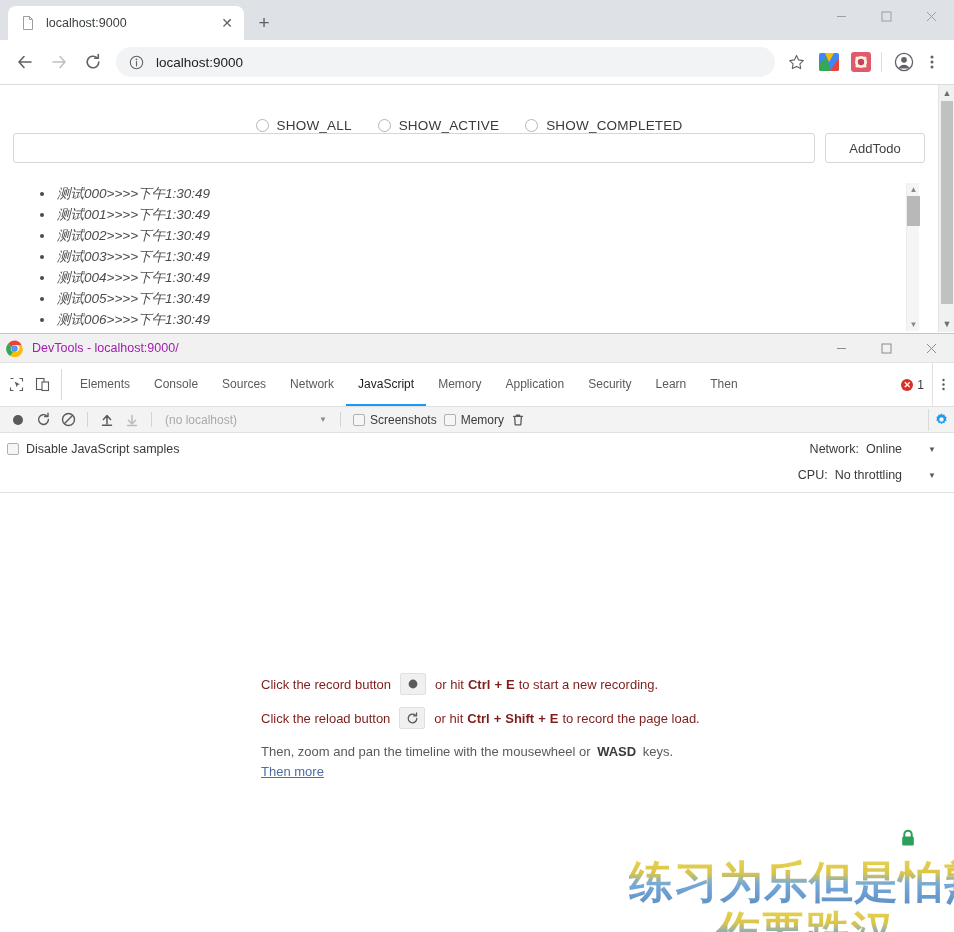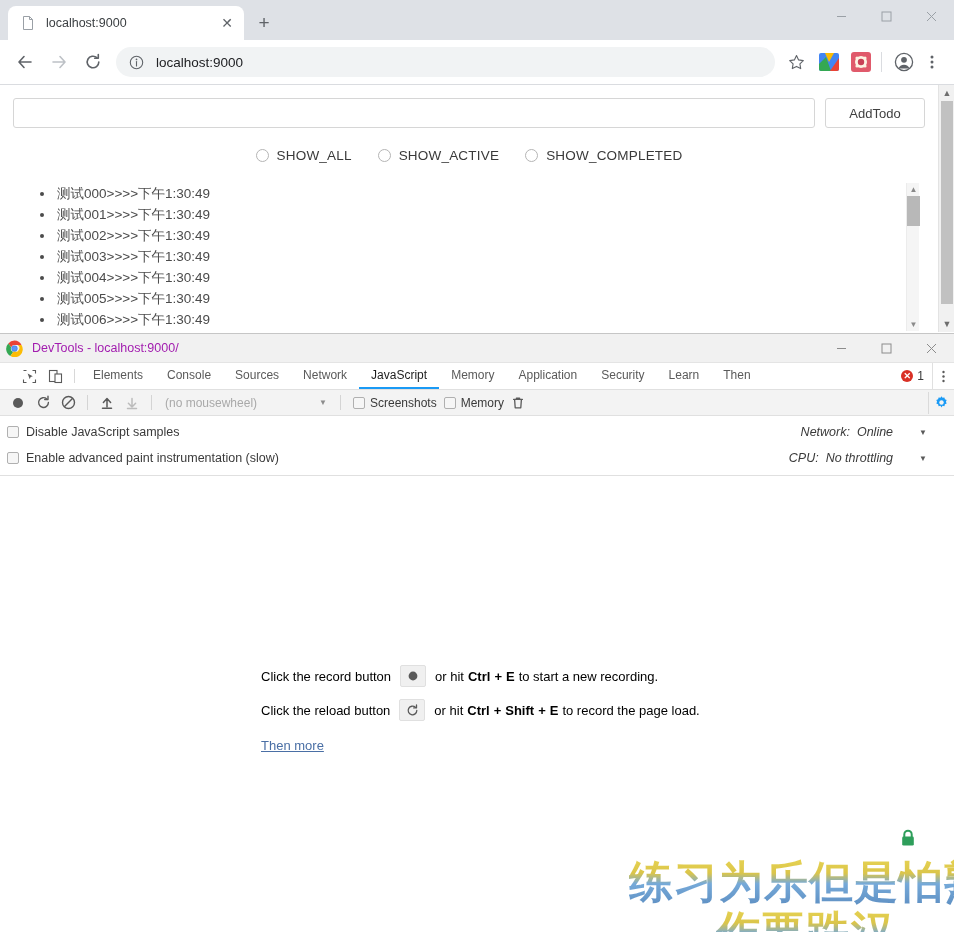--- a/index.html
+++ b/index.html
@@ -198,20 +198,21 @@
   .filter-label {
     font-size: 13.5px;
     color: #3a3a3a;
     letter-spacing: .2px;
   }
   #todo-list-wrapper {
     position: relative;
     margin-top: 20px;
     height: 148px;
     overflow: hidden;
+    font-style: italic;
   }
   #todo-list {
     list-style: disc;
     margin: 0;
     padding-left: 42px;
   }
   #todo-list li {
     font-size: 13.5px;
     color: #4b4b4b;
     line-height: 21px;
@@ -283,25 +284,25 @@
     font-size: 12.5px;
     color: #a21caf;
   }
   #devtools-window-controls {
     margin-left: auto;
     display: flex;
   }
   #devtools-window-controls .win-ctl { height: 29px; color: #8c8c8c; }
 
   #devtools-tabbar {
-    height: 27px;
+    height: 44px;
     background: #ffffff;
     display: flex; align-items: stretch;
     border-bottom: 1px solid #e0e0e0;
-    padding-left: 16px;
+    padding-left: 3px;
   }
   .dt-tool-icon {
     width: 26px;
     display: flex; align-items: center; justify-content: center;
     color: #5a5a5a;
     cursor: pointer;
   }
   .dt-sep {
     width: 1px; margin: 6px 6px;
     background: #d8d8d8;
@@ -391,57 +392,57 @@
   #gear-icon {
     width: 26px; height: 22px;
     display: flex; align-items: center; justify-content: center;
     border-left: 1px solid #dadada;
     cursor: pointer;
   }
 
   #perf-settings {
     background: #ffffff;
     border-bottom: 1px solid #e0e0e0;
-    padding: 6px 27px 7px 7px;
+    padding: 6px 18px 7px 7px;
   }
   .settings-row {
     display: flex; align-items: center;
     height: 20px;
     margin-bottom: 6px;
   }
   .settings-row:last-child { margin-bottom: 0; }
   .setting-check {
     display: flex; align-items: center; gap: 7px;
     font-size: 12.5px; color: #3a3a3a;
     cursor: pointer;
   }
   .setting-right {
     margin-left: auto;
     display: flex; align-items: center;
     gap: 7px;
-    font-size: 12.5px; color: #3a3a3a; font-style: italic;
+    font-size: 12.5px; color: #3a3a3a;
   }
   .throttle-label { color: #3a3a3a; }
   .throttle-select {
     display: flex; align-items: center; gap: 26px;
     cursor: pointer;
   }
   .throttle-select .caret { font-size: 8px; color: #5a5a5a; }
 
   #perf-landing {
     position: relative;
     height: 468px;
     background: #ffffff;
     display: flex; flex-direction: column;
     align-items: center; justify-content: center;
   }
   #landing-inner { width: 432px; }
   .landing-line {
     display: flex; align-items: center;
-    font-size: 13px; color: #000000;
+    font-size: 13px; color: #7f1d1d;
     margin-bottom: 12px;
     white-space: nowrap;
   }
   .inline-btn {
     width: 26px; height: 22px;
     margin: 0 9px;
     background: #f0f0f0;
     border: 1px solid #e0e0e0;
     border-radius: 2px;
     display: flex; align-items: center; justify-content: center;
@@ -601,38 +602,38 @@
         <circle cx="8" cy="3" r="1.5" fill="currentColor"></circle>
         <circle cx="8" cy="8" r="1.5" fill="currentColor"></circle>
         <circle cx="8" cy="13" r="1.5" fill="currentColor"></circle>
       </svg>
     </div>
   </div>
 
   <div id="page-viewport">
     <div id="page-content">
 
-      <div id="todo-input-row">
-        <input id="todo-input" type="text" placeholder="" style="">
-        <button id="add-todo-button">AddTodo</button>
-      </div>
-
       <div id="filter-row">
         <label class="filter-option">
           <span class="radio-dot"></span>
           <span class="filter-label">SHOW_ALL</span>
         </label>
         <label class="filter-option">
           <span class="radio-dot"></span>
           <span class="filter-label">SHOW_ACTIVE</span>
         </label>
         <label class="filter-option">
           <span class="radio-dot"></span>
           <span class="filter-label">SHOW_COMPLETED</span>
         </label>
+      </div>
+
+      <div id="todo-input-row">
+        <input id="todo-input" type="text" placeholder="" style="">
+        <button id="add-todo-button">AddTodo</button>
       </div>
 
       <div id="todo-list-wrapper">
         <ul id="todo-list">
           <li>测试000&gt;&gt;&gt;&gt;下午1:30:49</li>
           <li>测试001&gt;&gt;&gt;&gt;下午1:30:49</li>
           <li>测试002&gt;&gt;&gt;&gt;下午1:30:49</li>
           <li>测试003&gt;&gt;&gt;&gt;下午1:30:49</li>
           <li>测试004&gt;&gt;&gt;&gt;下午1:30:49</li>
           <li>测试005&gt;&gt;&gt;&gt;下午1:30:49</li>
@@ -753,21 +754,21 @@
       </svg>
     </div>
     <div class="perf-btn disabled">
       <svg width="14" height="14" viewBox="0 0 14 14">
         <path d="M7 2.6v8M3.4 7.2L7 11l3.6-3.8" fill="none" stroke="currentColor" stroke-width="1.5" stroke-linecap="round" stroke-linejoin="round"></path>
         <line x1="2.5" y1="12.4" x2="11.5" y2="12.4" stroke="currentColor" stroke-width="1.5" stroke-linecap="round"></line>
       </svg>
     </div>
     <div class="perf-sep"></div>
     <div id="recordings-select">
-      <span>(no mousewheel)</span>
+      <span>(no localhost)</span>
       <span class="caret">▼</span>
     </div>
     <div class="perf-sep"></div>
     <label class="perf-check">
       <span class="cb-box"></span>
       <span>Screenshots</span>
     </label>
     <label class="perf-check">
       <span class="cb-box"></span>
       <span>Memory</span>
@@ -795,24 +796,20 @@
       </label>
       <div class="setting-right">
         <span class="throttle-label">Network:</span>
         <span class="throttle-select">
           <span>Online</span>
           <span class="caret">▼</span>
         </span>
       </div>
     </div>
     <div class="settings-row">
-      <label class="setting-check">
-        <span class="cb-box"></span>
-        <span>Enable advanced paint instrumentation (slow)</span>
-      </label>
       <div class="setting-right">
         <span class="throttle-label">CPU:</span>
         <span class="throttle-select">
           <span>No throttling</span>
           <span class="caret">▼</span>
         </span>
       </div>
     </div>
   </div>
 
@@ -844,20 +841,25 @@
         <span>or hit</span>
         <b style="margin:0 4px">Ctrl</b>
         <b>+</b>
         <b style="margin:0 4px">Shift</b>
         <b>+</b>
         <b style="margin:0 4px">E</b>
         <span>to record the page load.</span>
       </div>
 
       <div class="landing-para">
+        <div>
+          <span>Then, zoom and pan the timeline with the mousewheel or</span>
+          <b style="margin:0 3px">WASD</b>
+          <span>keys.</span>
+        </div>
         <a id="learn-more-link">Then more</a>
       </div>
     </div>
   </div>
 </div>
 
 <div id="watermark-layer">
   <div id="lock-icon-wm">
     <svg width="16" height="18" viewBox="0 0 16 18">
       <path d="M4.3 8V5.4a3.7 3.7 0 0 1 7.4 0V8" fill="none" stroke="#2e9e5b" stroke-width="2"></path>

